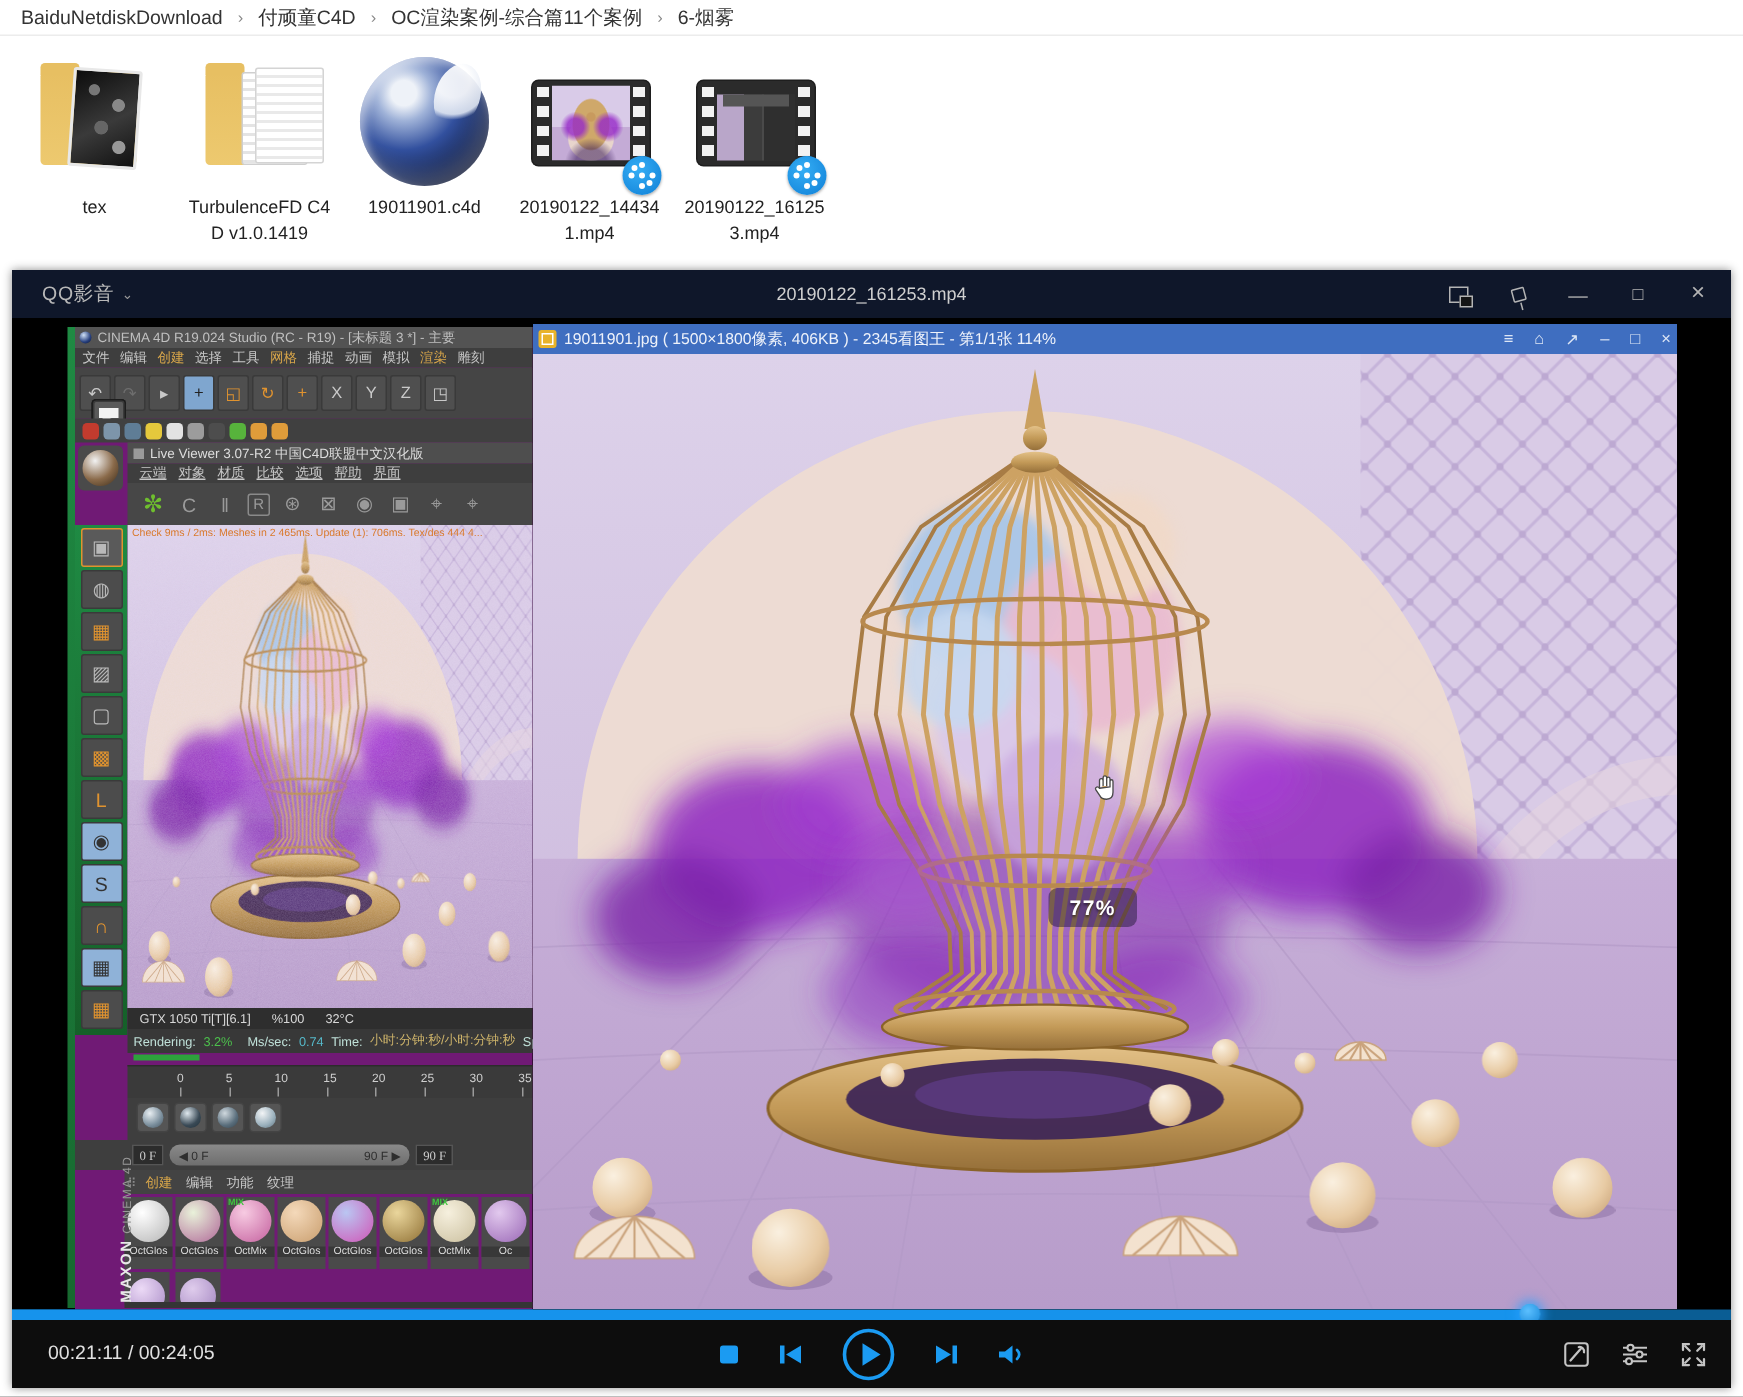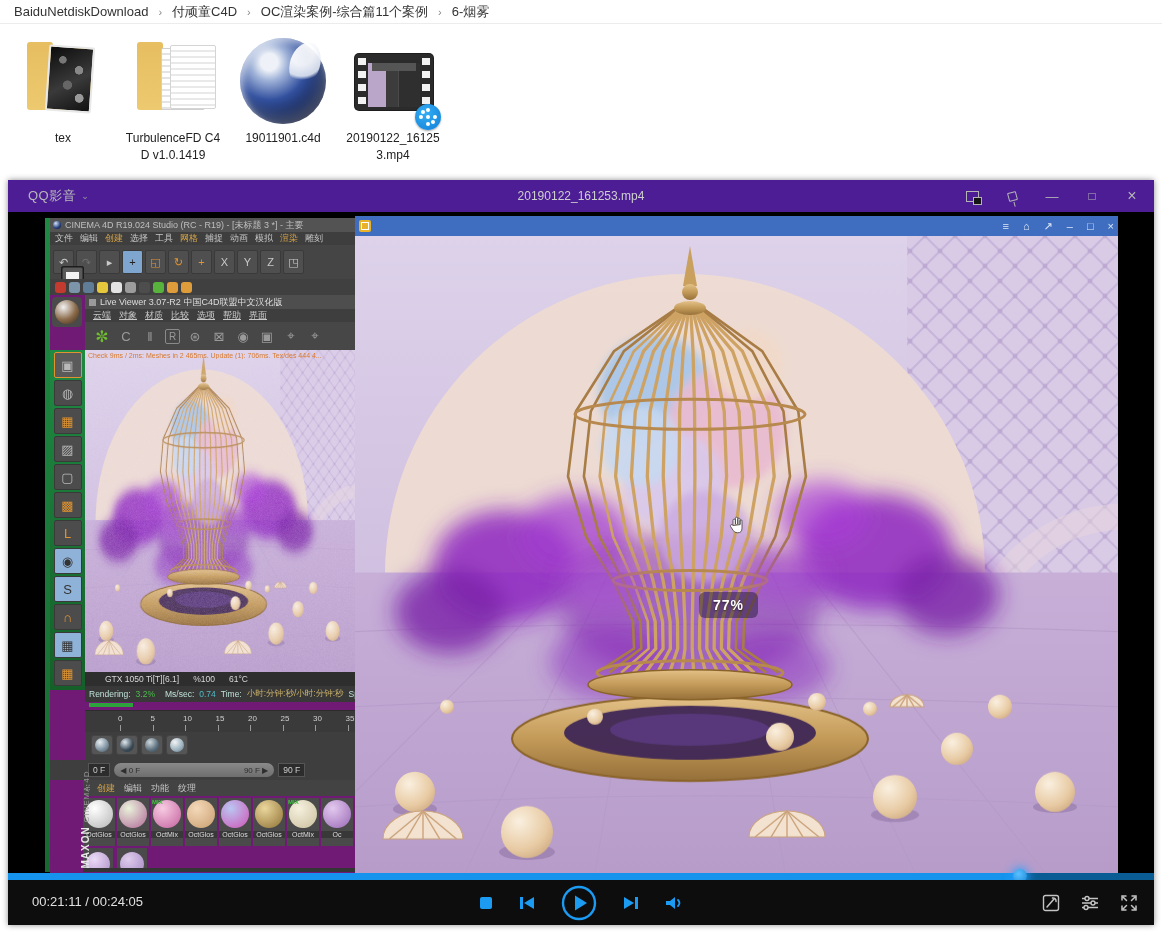--- a/index.html
+++ b/index.html
@@ -67,21 +67,21 @@
   .scene-c4dshot { width:100%; height:100%;
     background:
       linear-gradient(90deg, #b9a6c9 0 34%, #3c3c3c 34% 58%, #4a4a4a 58% 60%, #2f2f2f 60% 100%),
       #333; }
   .scene-c4dshot::after { content:""; display:block; margin:6px 4px; height:8px; background:#555; }
   .jpg-thumb { position:absolute; left:20px; top:6px; width:62px; height:86px; border:1px solid #d0d0d0; overflow:hidden; }
 
   
   #player { position:absolute; left:8px; top:180px; width:1146px; height:745px; background:#000;
     box-shadow:0 0 6px rgba(0,0,0,.45); }
-  .ptitle { position:absolute; left:0; top:0; right:0; height:32px; background:#4c1d95; display:flex; align-items:center; }
+  .ptitle { position:absolute; left:0; top:0; right:0; height:32px; background:#0f172a; display:flex; align-items:center; }
   .papp { margin-left:20px; font-size:13px; color:#b8b8b8; letter-spacing:.5px; display:flex; align-items:center; gap:5px; }
   .papp .chev { font-size:9px; color:#9a9a9a; }
   .pname { position:absolute; left:0; right:0; text-align:center; font-size:12px; color:#cfcfcf; pointer-events:none; }
   .pwin-btns { position:absolute; right:14px; top:0; height:32px; display:flex; align-items:center; gap:24px; z-index:5; }
   .pwin-btns .wb { color:#b4b4b4; font-size:13px; cursor:pointer; display:flex; align-items:center; justify-content:center; width:16px; height:16px; }
   .mini-ic { width:13px; height:11px; border:1px solid #b4b4b4; position:relative; }
   .mini-ic::after { content:""; position:absolute; right:-4px; bottom:-4px; width:7px; height:6px; border:1px solid #b4b4b4; background:#151515; }
   .pin-ic { width:9px; height:9px; border:1px solid #b4b4b4; transform:rotate(-15deg); position:relative; border-radius:1px; }
   .pin-ic::after { content:""; position:absolute; left:3px; top:9px; width:1px; height:5px; background:#b4b4b4; }
 
@@ -129,35 +129,35 @@
 
   .dock { position:absolute; left:0; top:132px; width:35px; height:340px; background:linear-gradient(#1f8a43,#156029); 
     display:flex; flex-direction:column; align-items:center; gap:2px; padding-top:2px; }
   .dock .di { width:28px; height:26px; background:#4c4c4c; border:1px solid #3a3a3a; border-radius:2px;
     color:#b9b9b9; font-size:13px; display:flex; align-items:center; justify-content:center; }
   .dock .di.sel { border:1px solid #e0932f; background:#5a5a5a; }
   .dock .di.org { color:#e0932f; }
   .dock .di.blue { background:#8fb2d8; color:#333; }
 
   .gpu-bar { position:absolute; left:35px; top:454px; right:0; height:14px; background:#2e2e2e; display:flex; align-items:center;
-    font-size:8.5px; color:#d8d8d8; gap:14px; padding-left:20px; white-space:nowrap; }
+    font-size:8.5px; color:#d8d8d8; gap:14px; padding-left:8px; white-space:nowrap; }
   .rstats { position:absolute; left:35px; top:468px; right:0; height:16px; background:#383838; display:flex; align-items:center;
     font-size:8.5px; color:#bfe0d8; gap:5px; padding-left:4px; white-space:nowrap; overflow:hidden; }
   .rstats .grn { color:#4cbf4c; } .rstats .cyn { color:#55b8c9; } .rstats .ylw { color:#cdb36a; }
   .rbar { position:absolute; left:39px; top:485px; width:44px; height:4px; background:#2da23c; }
   .ruler { position:absolute; left:35px; top:492px; right:0; height:22px; background:#3a3a3a; border-top:1px solid #2c2c2c; }
   .ruler .tick { position:absolute; top:3px; font-size:8px; color:#cfcfcf; }
   .ruler .tick::after { content:""; position:absolute; left:2px; top:11px; width:1px; height:6px; background:#9a9a9a; }
   .keyrow { position:absolute; left:35px; top:514px; right:0; height:28px; background:#3e3e3e; display:flex; gap:3px; padding:3px 0 0 6px; }
   .keyrow .kb { width:22px; height:20px; background:#555; border-radius:3px; border:1px solid #444;
     display:flex; align-items:center; justify-content:center; }
   .keyrow .kb i { width:14px; height:14px; border-radius:50%; display:block;
     background:radial-gradient(circle at 35% 30%, #e8eef2, #7a8e9c 60%, #44525e); }
   .framerow { position:absolute; left:0; top:542px; right:0; height:20px; background:#3e3e3e; display:flex; align-items:center; gap:4px; padding-left:38px; font-size:8.5px; }
-  .fbox { background:#2c2c2c; border:1px solid #555; color:#ccc; height:14px; display:flex; align-items:center; padding:0 4px; }
+  .fbox { background:#2c2c2c; border:1px solid #555; color:#ccc; height:14px; display:flex; align-items:center; padding:0 4px;font-family:Liberation Serif, serif; }
   .fslider { position:relative; width:160px; height:14px; background:linear-gradient(#8a8a8a,#6e6e6e); border-radius:7px;
     display:flex; align-items:center; justify-content:space-between; padding:0 6px; color:#2e2e2e; font-size:8px; }
   .matmenu { position:absolute; left:33px; top:562px; right:0; height:16px; background:#434343; display:flex; align-items:center;
     gap:9px; padding-left:14px; font-size:9px; }
   .matmenu .mi.hl { color:#d8a64a; }
   .matmenu::before { content:"⠿"; position:absolute; left:2px; color:#8a8a8a; font-size:8px; }
   .thumbs { position:absolute; left:33px; top:578px; right:0; height:52px; display:flex; gap:2px; padding-top:2px; }
   .mat { width:32px; height:48px; background:#4a4a4a; position:relative; display:flex; flex-direction:column; align-items:center; }
   .mat .sphere { width:28px; height:28px; border-radius:50%; margin-top:2px; }
   .mat .mlabel { font-size:7px; color:#ddd; background:#383838; width:100%; text-align:center; margin-top:3px;
@@ -236,20 +236,31 @@
     <div class="file-item">
       <div class="file-ico">
           <div class="c4d-ball"></div>
         </div>
       <div class="file-label">19011901.c4d</div>
     </div>
     <div class="file-item">
       <div class="file-ico">
         <div class="film">
             <div class="shot">
+              <div class="scene-mini"></div>
+            </div>
+          </div>
+        <div class="reel-badge"></div>
+      </div>
+      <div class="file-label">20190122_144341.mp4</div>
+    </div>
+    <div class="file-item">
+      <div class="file-ico">
+        <div class="film">
+            <div class="shot">
               <div class="scene-c4dshot"></div>
             </div>
           </div>
         <div class="reel-badge"></div>
       </div>
       <div class="file-label">20190122_161253.mp4</div>
     </div>
   </div>
 </div>
 
@@ -376,21 +387,21 @@
         <svg class="scene-use" width="270" height="322" viewBox="0 0 763 636" preserveAspectRatio="none">
           <use href="#scene"></use>
           <rect class="grainrect" x="0" y="0" width="763" height="636" filter="url(#grain)" opacity="0.45"></rect>
         </svg>
       </div>
       <div class="vp-status">Check 9ms / 2ms: Meshes in 2 465ms. Update (1): 706ms. Tex/des 444 4...</div>
 
       <div class="gpu-bar">
         <span>GTX 1050 Ti[T][6.1]</span>
           <span>%100</span>
-          <span>61°C</span>
+          <span>32°C</span>
       </div>
       <div class="rstats">
         <span>Rendering:</span>
           <span class="grn">3.2%</span>
         <span style="width:8px"></span>
         <span>Ms/sec:</span>
           <span class="cyn">0.74</span>
         <span>Time:</span>
           <span class="ylw">小时:分钟:秒/小时:分钟:秒</span>
         <span>Spp/</span>
@@ -489,20 +500,21 @@
         </div>
       <div class="brand">
         <span>MAXON </span><span class="cin">CINEMA 4D</span>
       </div>
       <div class="oct-bottom"></div>
     </div>
 
     <div class="viewerwin">
       <div class="vtitle">
         <span class="vic"></span>
+        <span>19011901.jpg ( 1500×1800像素, 406KB ) - 2345看图王 - 第1/1张 114%</span>
       </div>
       <div class="vbtns">
 
       <span class="vb">≡</span>
           <span class="vb">⌂</span>
           <span class="vb">↗</span>
           <span class="vb">–</span>
           <span class="vb">□</span>
           <span class="vb">×</span>
         </div>

